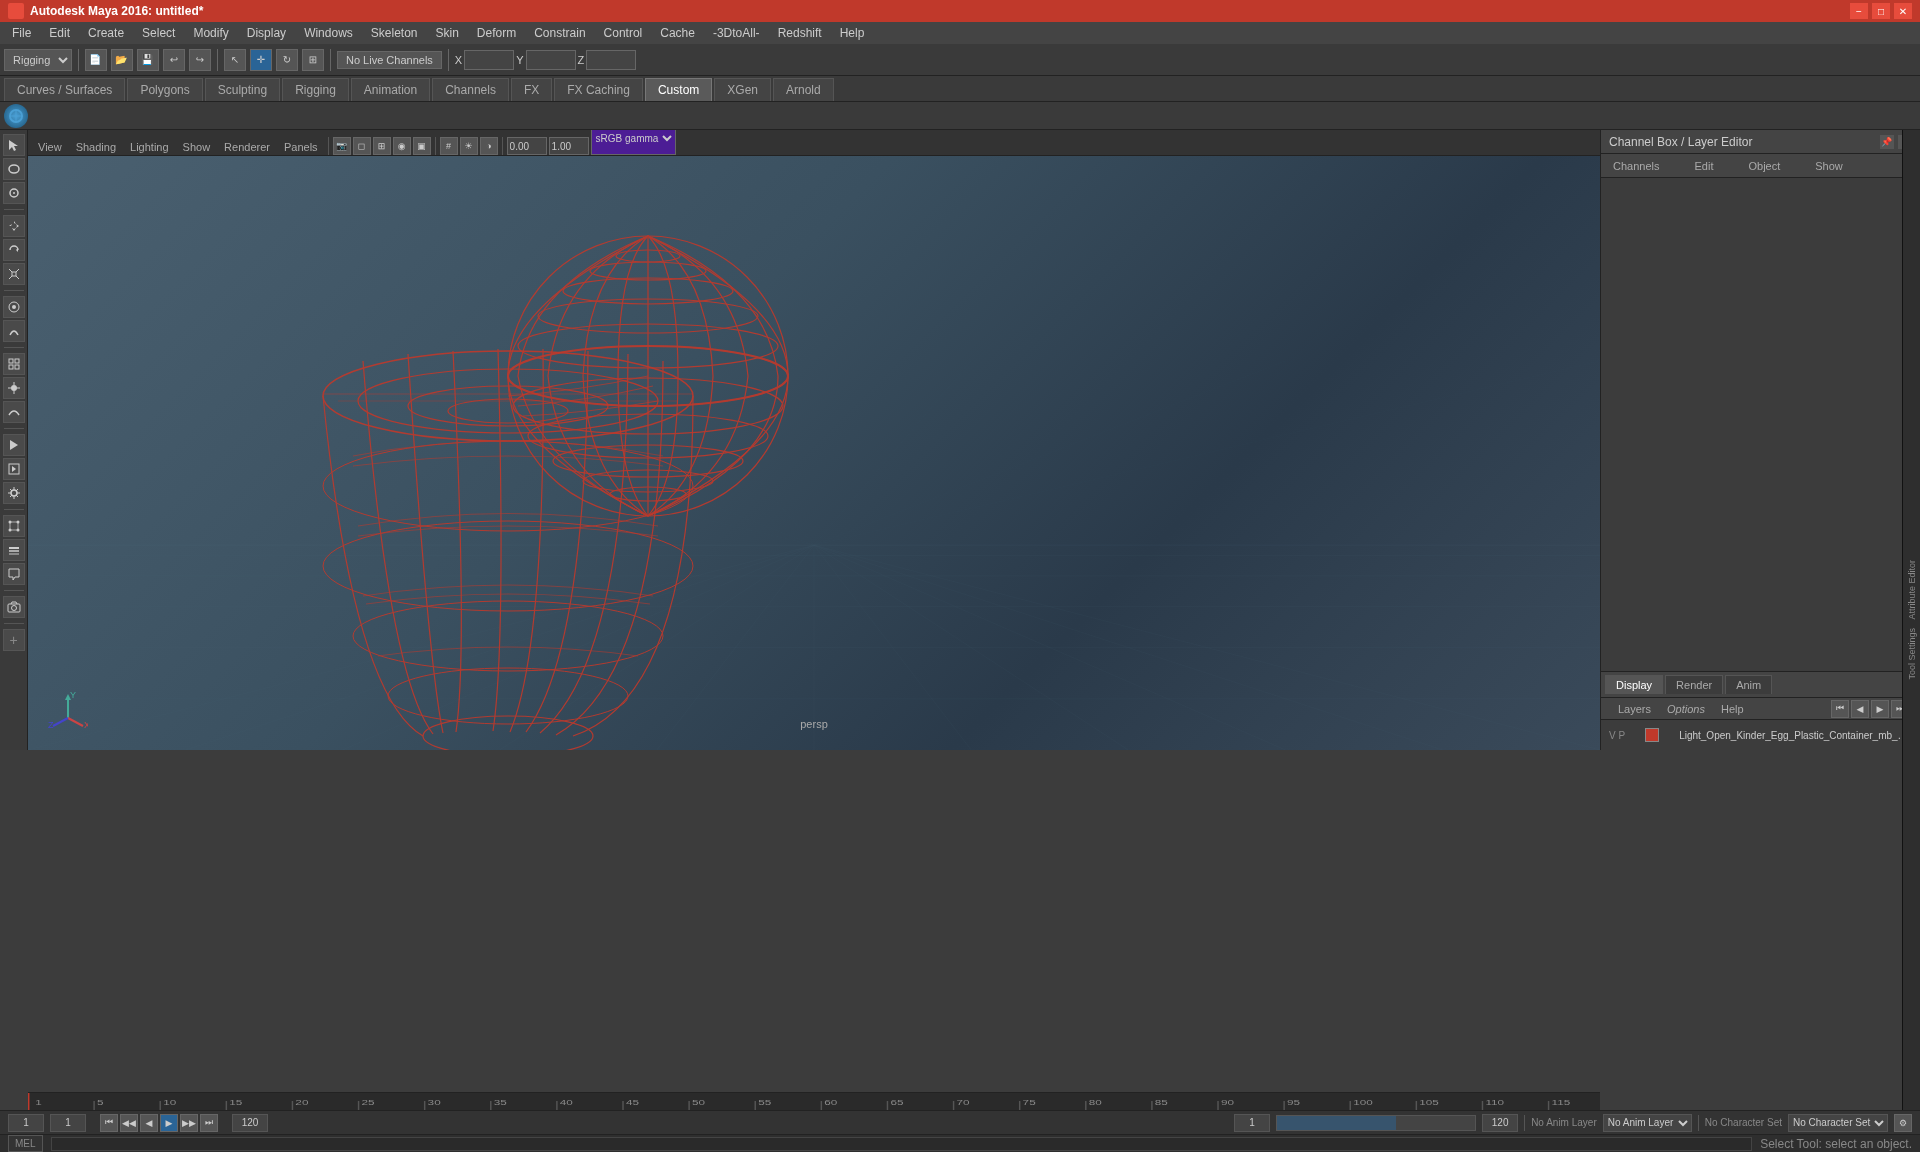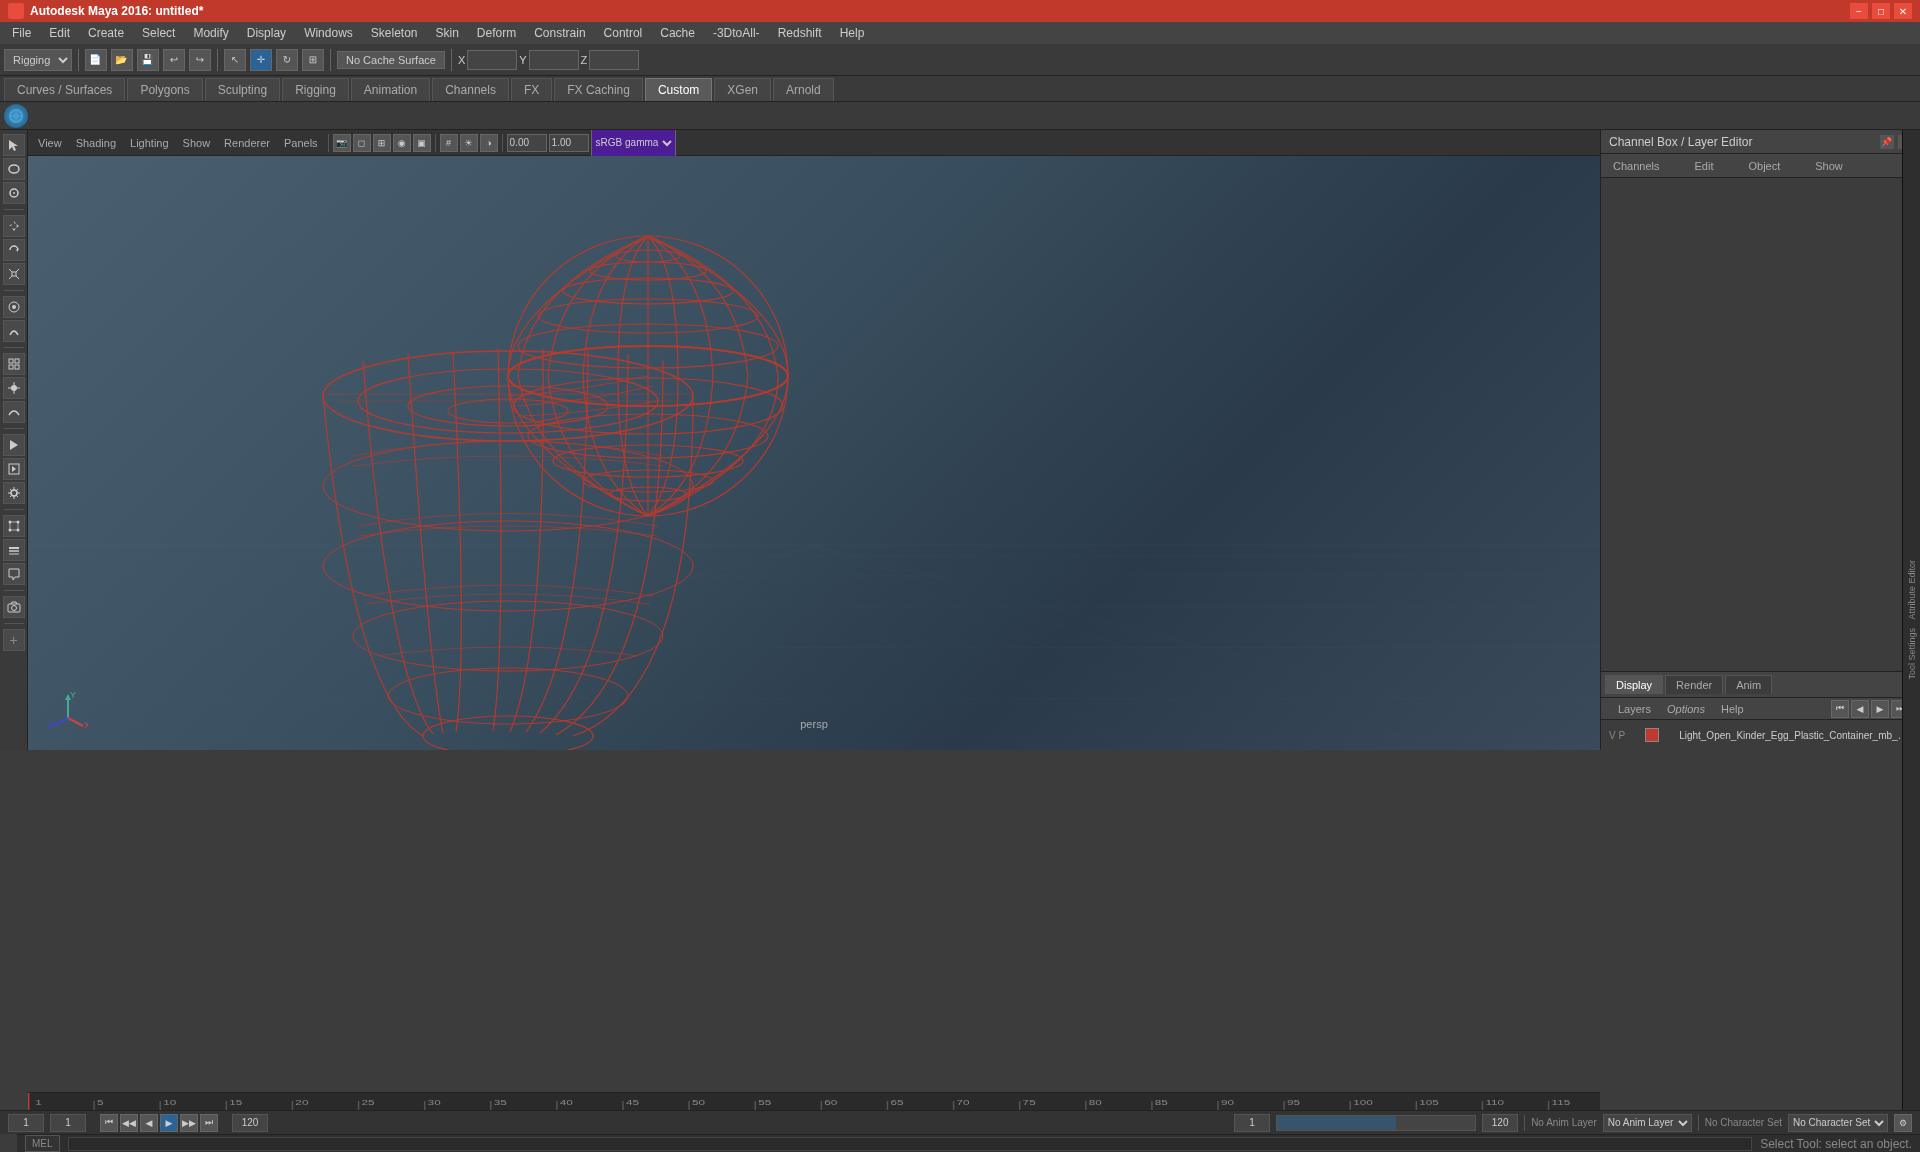--- a/index.html
+++ b/index.html
@@ -235,21 +235,21 @@
       background: #3a4a5a;
       position: relative;
       overflow: hidden;
     }
 
     
     #viewport-toolbar {
       height: 26px;
       background: #333;
       display: flex;
-      align-items: center;
+      align-items: flex-end;
       padding: 0 4px;
       gap: 2px;
       border-bottom: 1px solid #222;
     }
     .vt-btn {
       padding: 2px 6px;
       background: transparent;
       border: none;
       color: #aaa;
       font-size: 11px;
@@ -451,21 +451,21 @@
     }
     .layer-vp {
       color: #888;
       font-size: 10px;
     }
 
     
     #full-bottom {
       position: absolute;
       bottom: 0;
-      left: 17px;
+      left: 0;
       right: 0;
       height: 18px;
       background: #2e2e2e;
       display: flex;
       align-items: center;
       padding: 0 8px;
       gap: 8px;
       border-top: 1px solid #222;
     }
     #status-text {
@@ -573,21 +573,21 @@
   <button class="tb-btn" title="Open Scene">📂</button>
   <button class="tb-btn" title="Save Scene">💾</button>
   <button class="tb-btn" title="Undo">↩</button>
   <button class="tb-btn" title="Redo">↪</button>
   <div class="toolbar-sep"></div>
   <button class="tb-btn" title="Select">↖</button>
   <button class="tb-btn active" title="Move">✛</button>
   <button class="tb-btn" title="Rotate">↻</button>
   <button class="tb-btn" title="Scale">⊞</button>
   <div class="toolbar-sep"></div>
-  <button class="no-live-surface">No Cache Surface</button>
+  <button class="no-live-surface">No Live Channels</button>
   <div class="toolbar-sep"></div>
   <div class="xyz-input">
     <span class="xyz-label">X</span>
     <input type="text" value="" class="" style="width: 50px; height: 20px; background: rgb(68, 68, 68); border: 1px solid rgb(102, 102, 102); color: rgb(204, 204, 204); font-size: 11px; padding: 0px 4px;">
     <span class="xyz-label">Y</span>
     <input type="text" value="" class="" style="width: 50px; height: 20px; background: rgb(68, 68, 68); border: 1px solid rgb(102, 102, 102); color: rgb(204, 204, 204); font-size: 11px; padding: 0px 4px;">
     <span class="xyz-label">Z</span>
     <input type="text" value="" class="" style="width: 50px; height: 20px; background: rgb(68, 68, 68); border: 1px solid rgb(102, 102, 102); color: rgb(204, 204, 204); font-size: 11px; padding: 0px 4px;">
   </div>
 </div>

